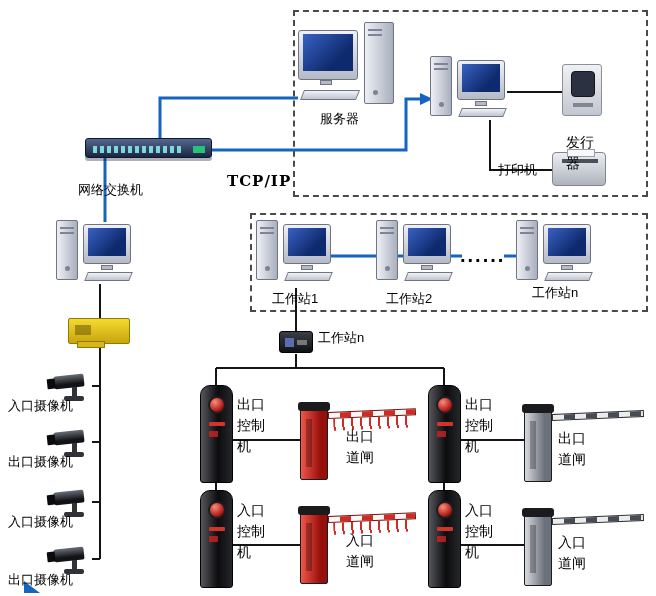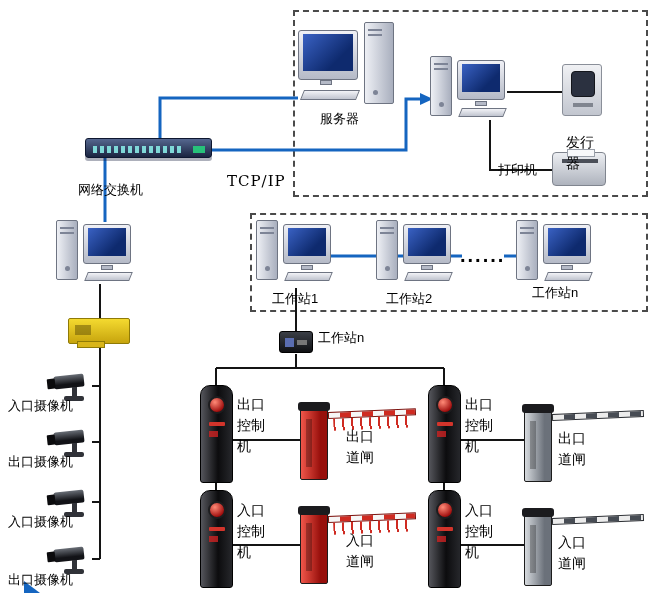--- a/index.html
+++ b/index.html
@@ -4,21 +4,21 @@
 <style>
 *{margin:0;padding:0;box-sizing:border-box}
 html,body{background:#fff}
 #stage{position:relative;width:656px;height:596px;background:#fff;font-family:"Liberation Sans","DejaVu Sans",sans-serif;color:#000;overflow:hidden}
 .dashed-box{position:absolute;border:2px dashed #4a4a4a;z-index:0}
 svg.wires{position:absolute;left:0;top:0;width:656px;height:596px;z-index:1}
 .device{position:absolute;z-index:2}
 .lbl{position:absolute;z-index:3;font-size:13px;line-height:1.3;white-space:nowrap;color:#000}
 .lbl.stack{white-space:normal;line-height:1.5;font-size:14px}
 .lbl.title{font-family:"DejaVu Serif","Liberation Serif",serif;font-size:18px;letter-spacing:2px;font-weight:600}
-.lbl.tcpip{font-family:"DejaVu Serif","Liberation Serif",serif;font-size:15px;font-weight:400;letter-spacing:1px}
+.lbl.tcpip{font-family:"DejaVu Serif","Liberation Serif",serif;font-size:15px;font-weight:700;letter-spacing:1px}
 .lbl.dots{font-size:20px;font-weight:700;letter-spacing:2px}
 
 
 .pc{width:80px;height:64px}
 .pc .tower{position:absolute;left:0;top:0;width:22px;height:60px;background:linear-gradient(90deg,#eef0f5,#a9afbe);border:1px solid #6e7482;border-radius:2px}
 .pc .tower::before{content:"";position:absolute;left:3px;top:6px;width:14px;height:9px;background:repeating-linear-gradient(#7d8496 0 2px,transparent 2px 5px)}
 .pc .tower::after{content:"";position:absolute;left:8px;bottom:8px;width:5px;height:5px;border-radius:50%;background:#7d8496}
 .pc .monitor{position:absolute;left:27px;top:4px;width:48px;height:40px;background:linear-gradient(#f0f1f6,#b5bac7);border:1px solid #6e7482;border-radius:3px}
 .pc .monitor::before{content:"";position:absolute;left:4px;top:3px;right:4px;bottom:7px;background:linear-gradient(135deg,#3a62c4 0%,#0e2a6e 70%)}
 .pc .stand{position:absolute;left:45px;top:45px;width:12px;height:5px;background:#b5bac7;border:1px solid #6e7482}

